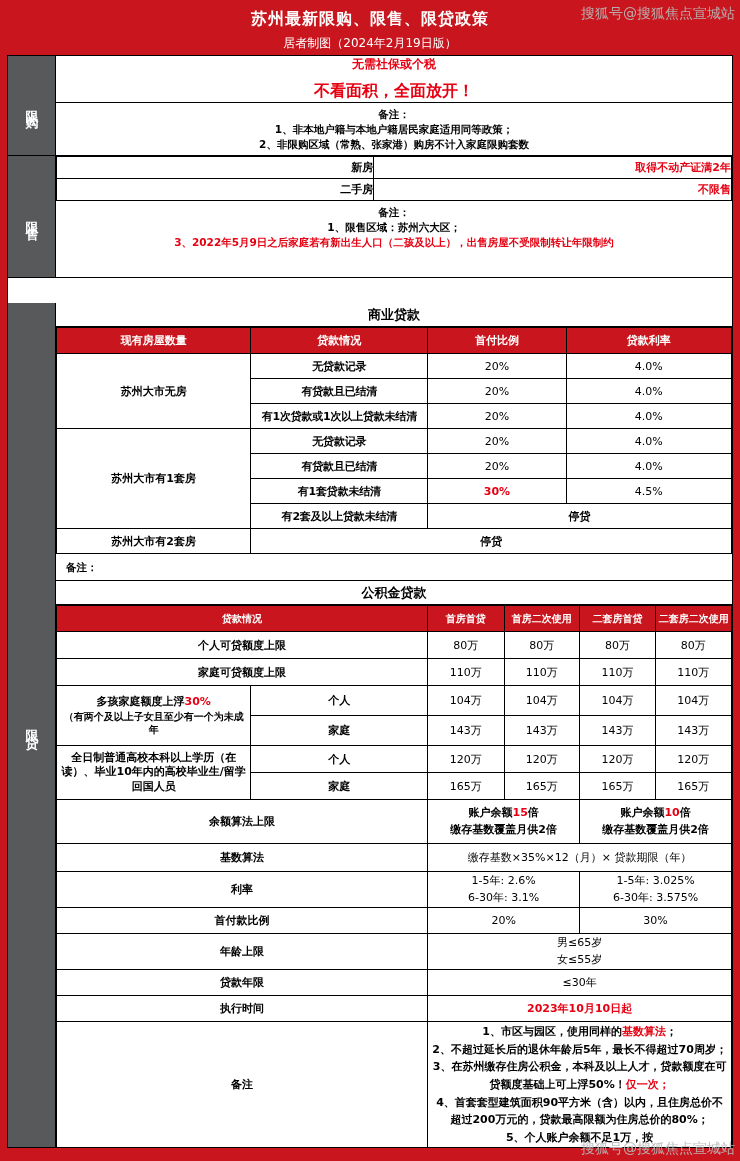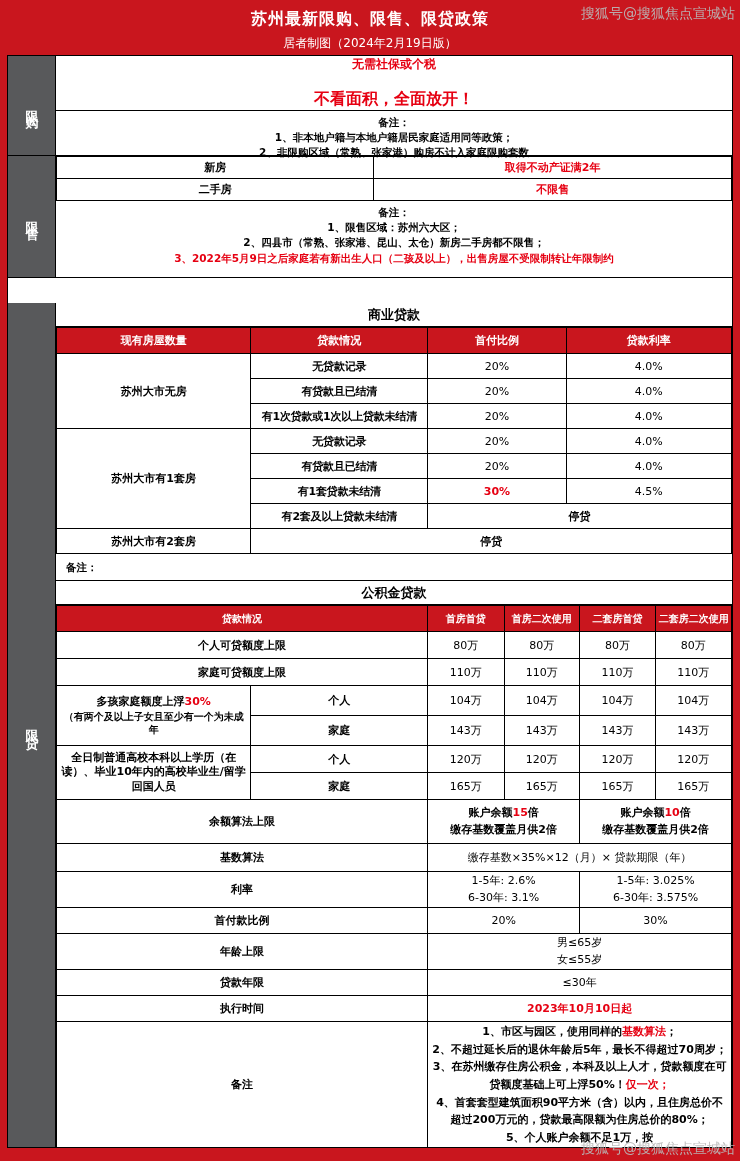--- a/index.html
+++ b/index.html
@@ -19,28 +19,28 @@
   .body-wrap{position:absolute;top:55px;left:7px;right:7px;bottom:13px;background:#fff;border:1px solid #000;display:flex;flex-direction:column;}
   .band{display:flex;border-bottom:1px solid #000;}
   .band:last-child{border-bottom:none;flex:1;min-height:0;margin-top:25px;}
   .side{flex:0 0 48px;background:var(--sidebar-gray);color:#fff;display:flex;align-items:center;justify-content:center;border-right:1px solid #000;}
   .side span{writing-mode:vertical-rl;text-orientation:upright;font-weight:bold;font-size:13px;letter-spacing:6px;}
   .main{flex:1;display:flex;flex-direction:column;min-width:0;}
   .red{color:var(--text-red);text-align:center;}
   .b{font-weight:bold;}
   
   .band-purchase{height:100px;}
-  .headline-box{height:57px;border-bottom:1px solid #000;display:flex;flex-direction:column;align-items:center;justify-content:flex-end;gap:16px;}
+  .headline-box{height:57px;border-bottom:1px solid #000;display:flex;flex-direction:column;align-items:center;justify-content:flex-end;gap:8px;}
   .headline-1{color:var(--text-red);font-weight:bold;font-size:12px;}
   .headline-2{color:var(--text-red);font-weight:bold;font-size:16px;}
   .note-block{flex:1;padding:4px 8px;text-align:center;font-size:10.5px;font-weight:bold;line-height:1.45;}
   
   .band-sale{height:122px;}
   .sale-table{width:100%;border-collapse:collapse;table-layout:fixed;}
-  .sale-table td{border:1px solid #000;text-align:center;font-size:11px;height:22px;}
+  .sale-table td{border:1px solid #000;text-align:right;font-size:11px;height:22px;}
   
   .sec-title{height:24px;display:flex;align-items:center;justify-content:center;font-weight:bold;font-size:13px;border-bottom:1px solid #000;flex:0 0 auto;}
   .tbl{width:100%;border-collapse:collapse;table-layout:fixed;flex:0 0 auto;}
   .tbl th,.tbl td{border:1px solid #000;text-align:center;padding:1px 3px;font-size:11px;vertical-align:middle;}
   .tbl tr.hd th{background:var(--brand-red);color:#fff;height:26px;font-size:11px;white-space:nowrap;}
   .fund-table tr.hd th{font-size:10px;}
   .com-table td{height:25px;}
   .com-cond{font-size:10px;white-space:nowrap;letter-spacing:-0.2px;}
   .com-note{border-bottom:1px solid #000;padding:5px 10px;font-size:10.5px;line-height:1.55;flex:0 0 auto;}
   .fund-wrap{flex:1;min-height:0;display:flex;}
@@ -100,21 +100,20 @@
             </tr>
             <tr>
               <td class="b">二手房</td>
               <td class="red b">不限售</td>
             </tr>
           </tbody>
         </table>
         <div class="note-block">
           <div>备注：</div>
           <div>1、限售区域：苏州六大区；</div>
-          <div>2、四县市（常熟、张家港、昆山、太仓）新房二手房都不限售；</div>
           <div class="red">3、2022年5月9日之后家庭若有新出生人口（二孩及以上），出售房屋不受限制转让年限制约</div>
         </div>
       </div>
     </div>
 
     <div class="band band-loan">
       <div class="side">
         <span>限贷</span>
       </div>
       <div class="main">

